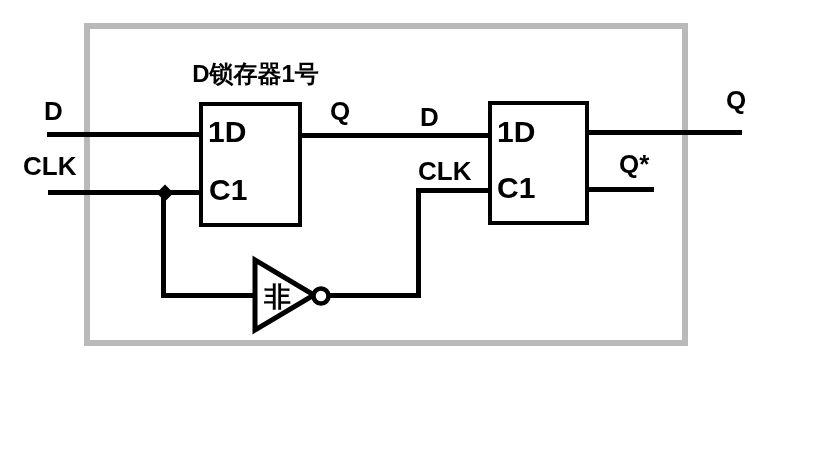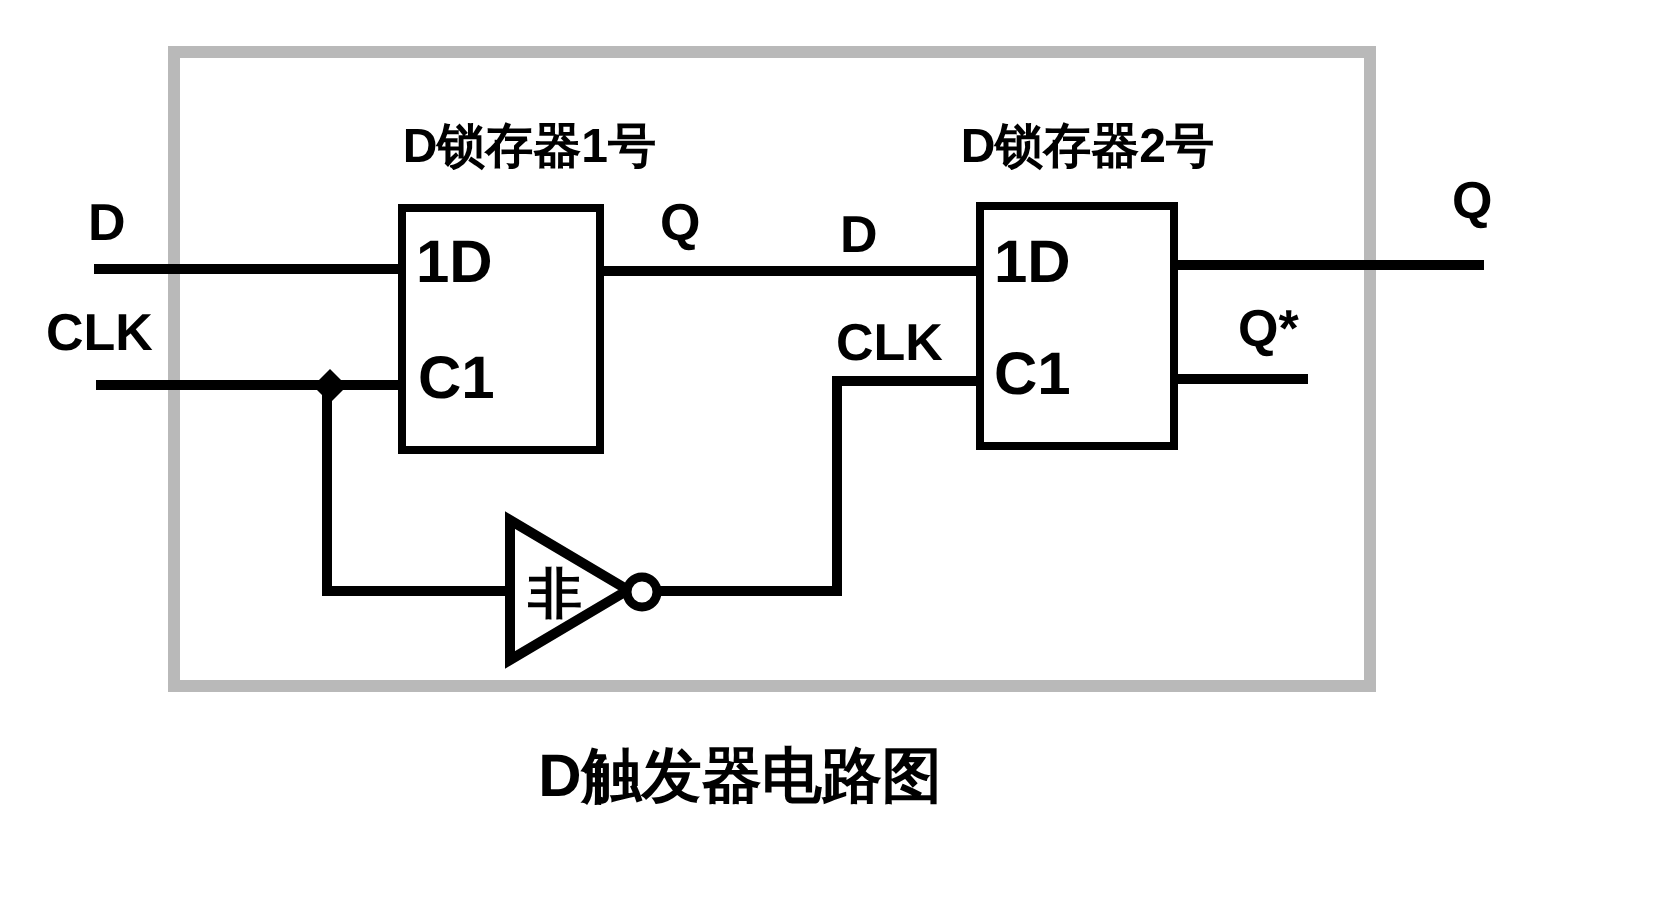--- a/index.html
+++ b/index.html
@@ -46,21 +46,21 @@
     background: #ffffff;
     box-sizing: border-box;
   }
   .latch1-box { left: 199px; top: 102px; width: 103px; height: 125px; }
   .latch2-box { left: 488px; top: 101px; width: 101px; height: 124px; }
   .title {
     position: absolute;
     font-size: 24px;
     font-weight: bold;
     color: #000000;
-    text-align: right;
+    text-align: center;
     white-space: nowrap;
     line-height: 1;
   }
   .latch1-title { left: 183px; top: 62px; width: 145px; }
   .latch2-title { left: 462px; top: 62px; width: 145px; }
   .pin {
     position: absolute;
     font-size: 30px;
     font-weight: bold;
     color: #000000;
@@ -112,36 +112,34 @@
   <div class="wire" style="left:300px; top:133px; width:190px; height:5px;"></div>
   <div class="wire" style="left:587px; top:130px; width:155px; height:5px;"></div>
   <div class="wire" style="left:587px; top:187px; width:67px;  height:5px;"></div>
 
   <div class="dot"></div>
 
   <div class="latch-box latch1-box"></div>
   <div class="latch-box latch2-box"></div>
 
   <div class="title latch1-title">D锁存器1号</div>
-  <div class="title latch2-title">D锁存器2号</div>
 
   <span class="pin" style="left:208px; top:117px;">1D</span>
   <span class="pin" style="left:209px; top:175px;">C1</span>
   <span class="pin" style="left:497px; top:117px;">1D</span>
   <span class="pin" style="left:497px; top:173px;">C1</span>
 
   <span class="sig" style="left:44px;  top:98px;">D</span>
   <span class="sig" style="left:23px;  top:153px;">CLK</span>
   <span class="sig" style="left:330px; top:98px;">Q</span>
   <span class="sig" style="left:420px; top:104px;">D</span>
   <span class="sig" style="left:418px; top:158px;">CLK</span>
   <span class="sig" style="left:726px; top:87px;">Q</span>
   <span class="sig" style="left:619px; top:151px;">Q*</span>
 
   <svg class="inverter-svg" viewBox="0 0 88 90">
     <polygon points="5,8 5,78 64,43" fill="#ffffff" stroke="#000000" stroke-width="5" stroke-linejoin="miter"></polygon>
     <circle cx="71" cy="44" r="7.5" fill="#ffffff" stroke="#000000" stroke-width="4.5"></circle>
     <text x="14" y="54" font-size="27" font-weight="bold" fill="#000000">非</text>
   </svg>
 
-  <div class="caption">D触发器电路图</div>
 
 </div>
 
 </body></html>

